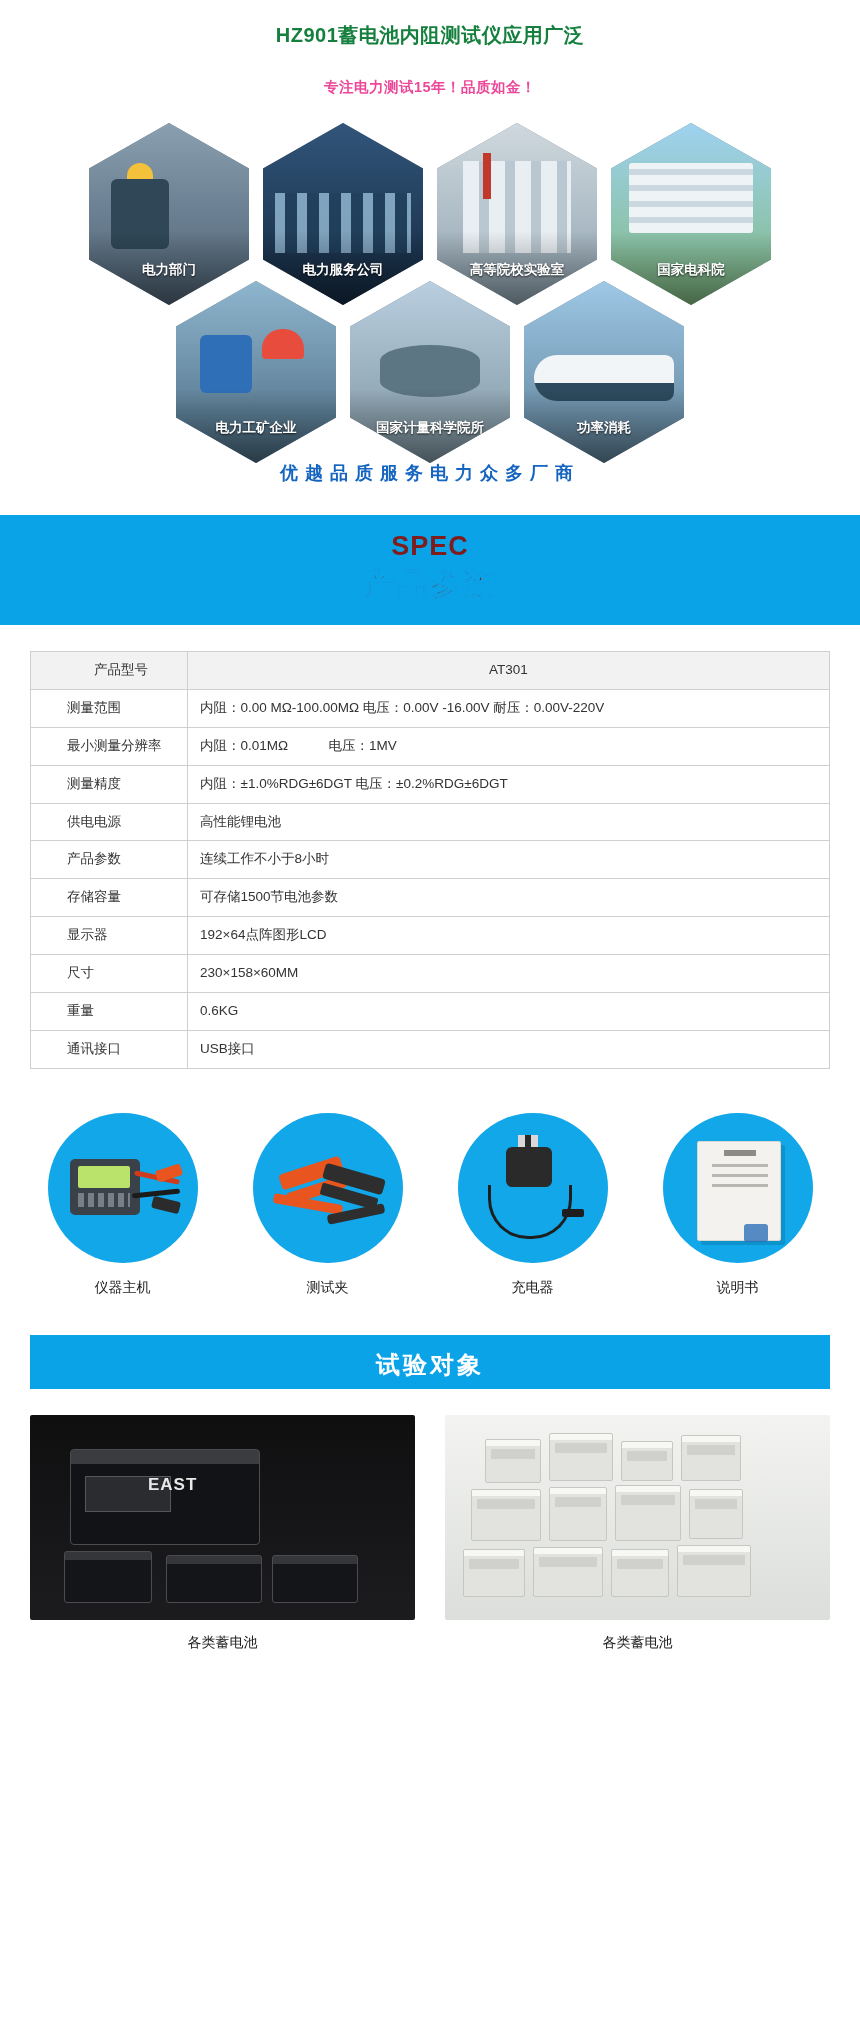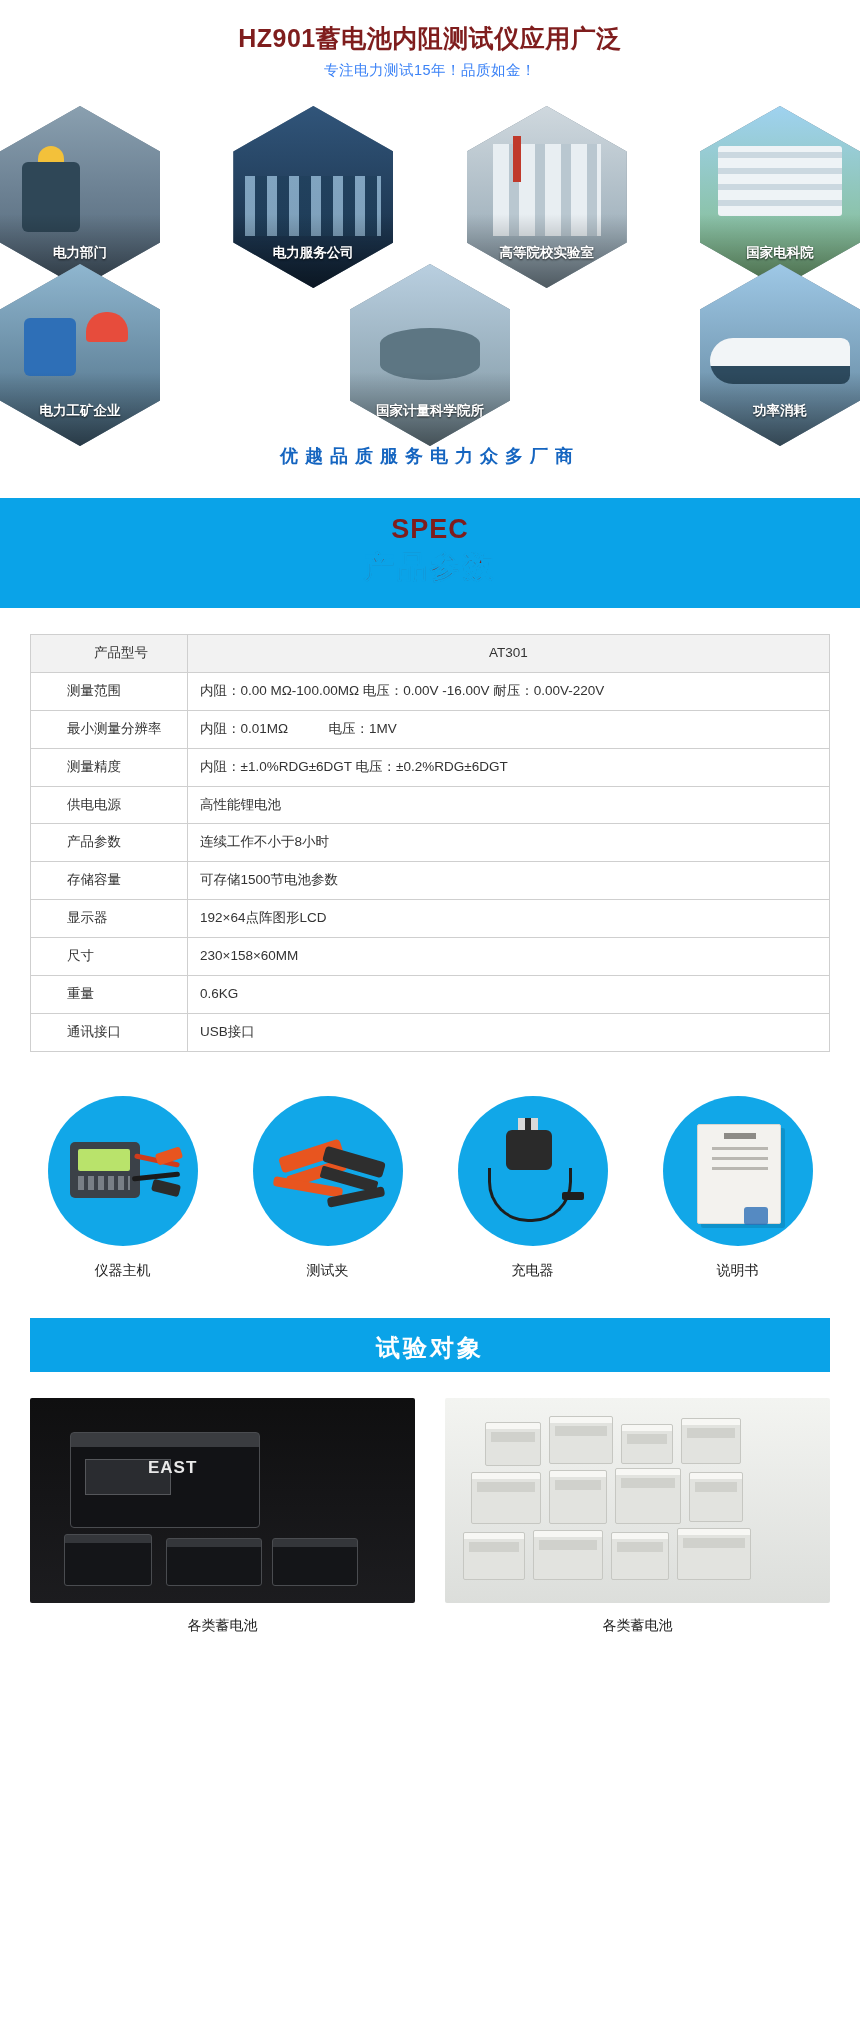--- a/index.html
+++ b/index.html
@@ -8,36 +8,36 @@
     width: 860px;
     background: #ffffff;
     font-family: "Liberation Sans", sans-serif;
     color: #222;
   }
   .page { width: 860px; margin: 0 auto; position: relative; }
 
   
   .hero { padding: 22px 0 0 0; text-align: center; }
   .hero-title {
-    font-size: 25px;
-    font-weight: bold;
-    color: #7f1d1d;
+    font-size: 20px;
+    font-weight: bold;
+    color: #15803d;
     letter-spacing: 0.5px;
   }
   .hero-sub {
-    margin-top: 6px;
+    margin-top: 29px;
     font-size: 14.5px;
-    font-weight: normal;
-    color: #3b82f6;
+    font-weight: bold;
+    color: #ec4899;
     letter-spacing: 0.5px;
   }
 
   
   .hex-wrap { margin-top: 26px; position: relative; height: 310px; }
-  .hex-row { display: flex; justify-content: space-between; gap: 2px; }
+  .hex-row { display: flex; justify-content: center; gap: 14px; }
   .hex-row.row2 { margin-top: -24px; }
   .hex {
     width: 160px; height: 182px;
     position: relative;
     clip-path: polygon(50% 0%, 100% 25%, 100% 75%, 50% 100%, 0% 75%, 0% 25%);
     -webkit-clip-path: polygon(50% 0%, 100% 25%, 100% 75%, 50% 100%, 0% 75%, 0% 25%);
     overflow: hidden;
     background: #6f7f8c;
   }
   .hex .photo { position: absolute; inset: 0; }

